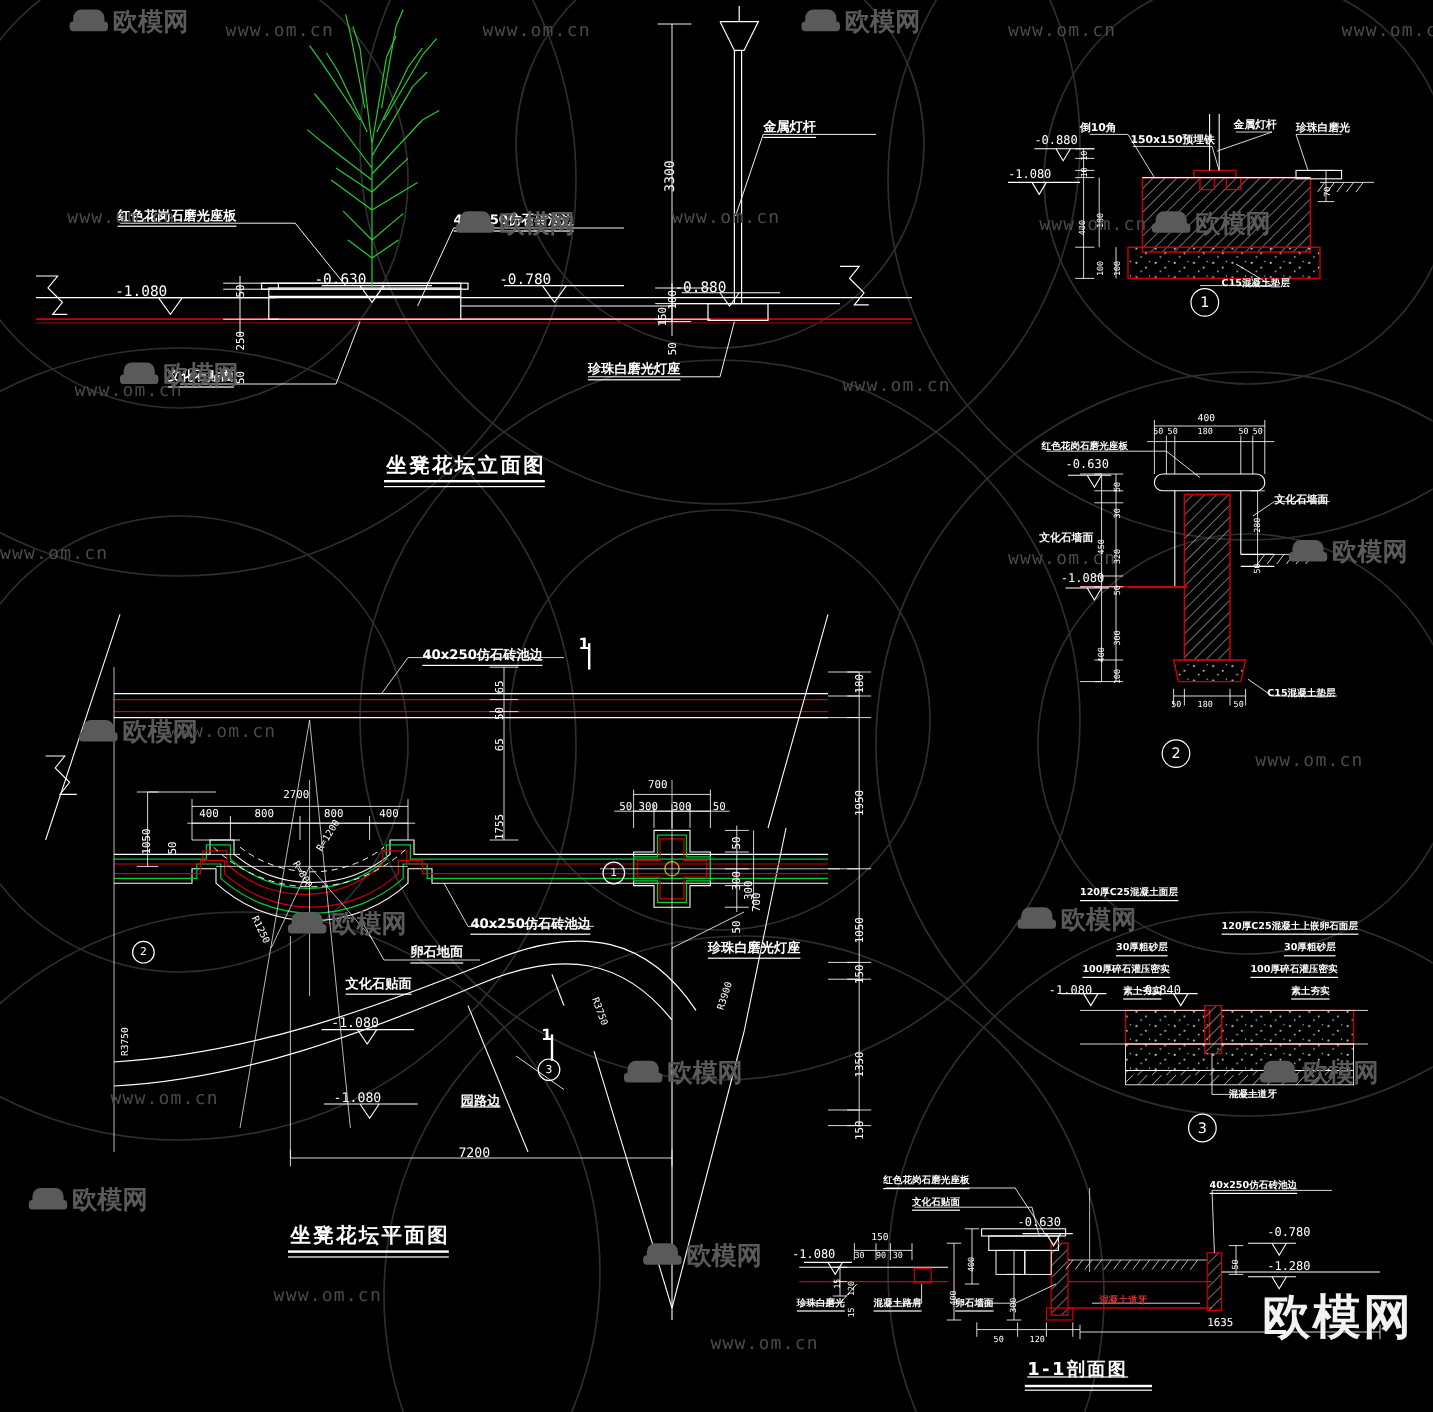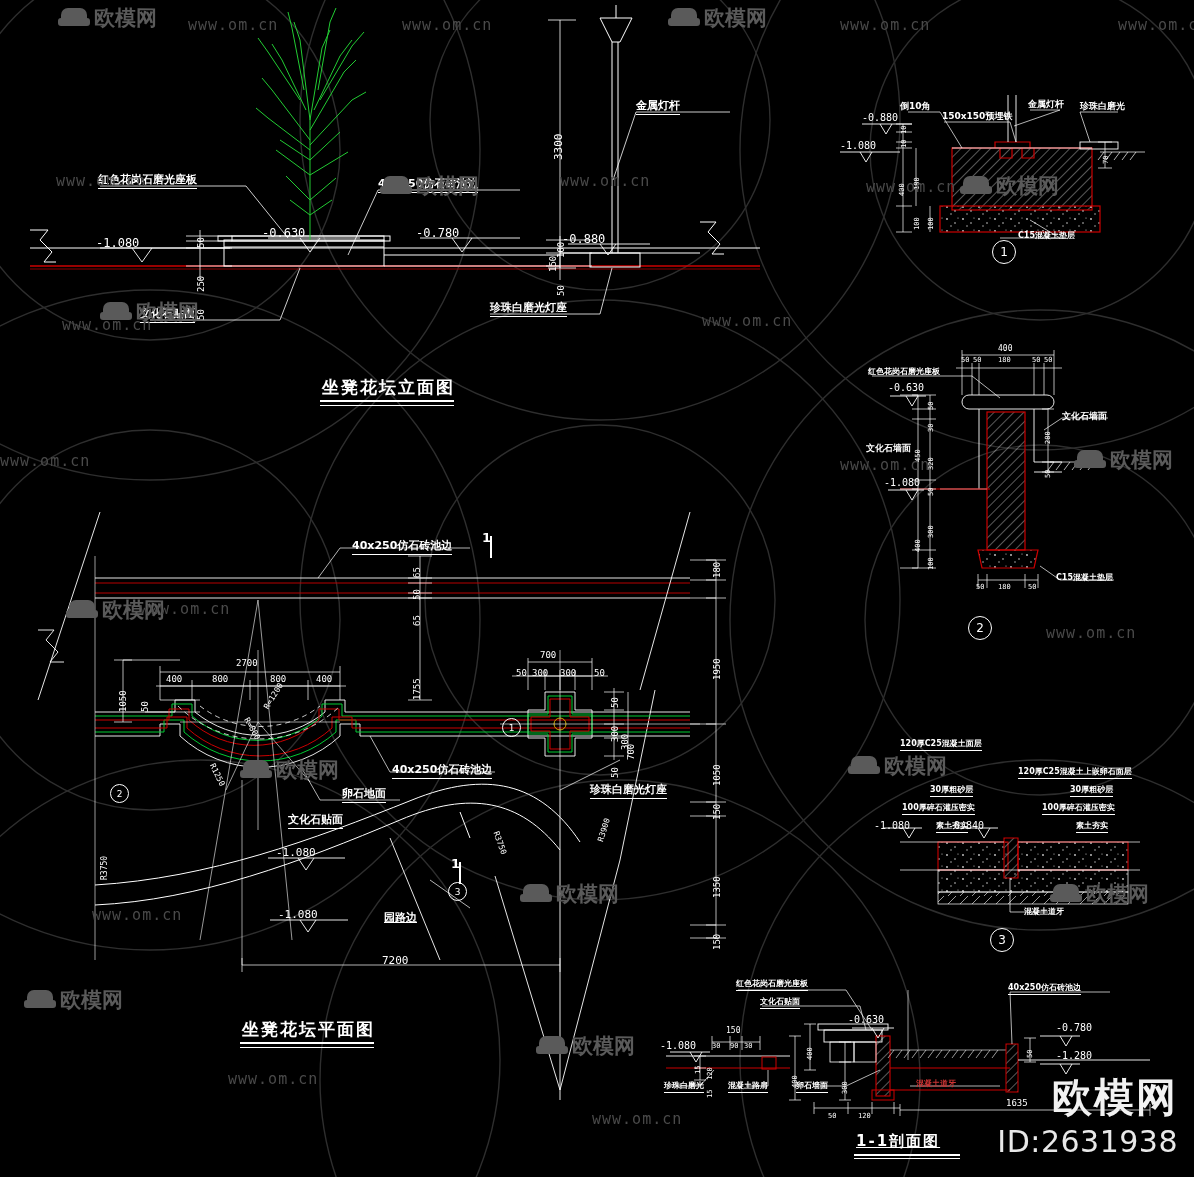--- a/index.html
+++ b/index.html
@@ -943,15 +943,14 @@
     <div class="wm-text" style="left:0px;top:452px;">www.om.cn</div>
     <div class="wm-text" style="left:840px;top:456px;">www.om.cn</div>
     <div class="wm-text" style="left:140px;top:600px;">www.om.cn</div>
     <div class="wm-text" style="left:1046px;top:624px;">www.om.cn</div>
     <div class="wm-text" style="left:92px;top:906px;">www.om.cn</div>
     <div class="wm-text" style="left:228px;top:1070px;">www.om.cn</div>
     <div class="wm-text" style="left:592px;top:1110px;">www.om.cn</div>
   </div>
 
   <div class="brand-big">欧模网</div>
-  <div class="id-badge">ID:2631938</div>
 
 </div>
 
 </body></html>

